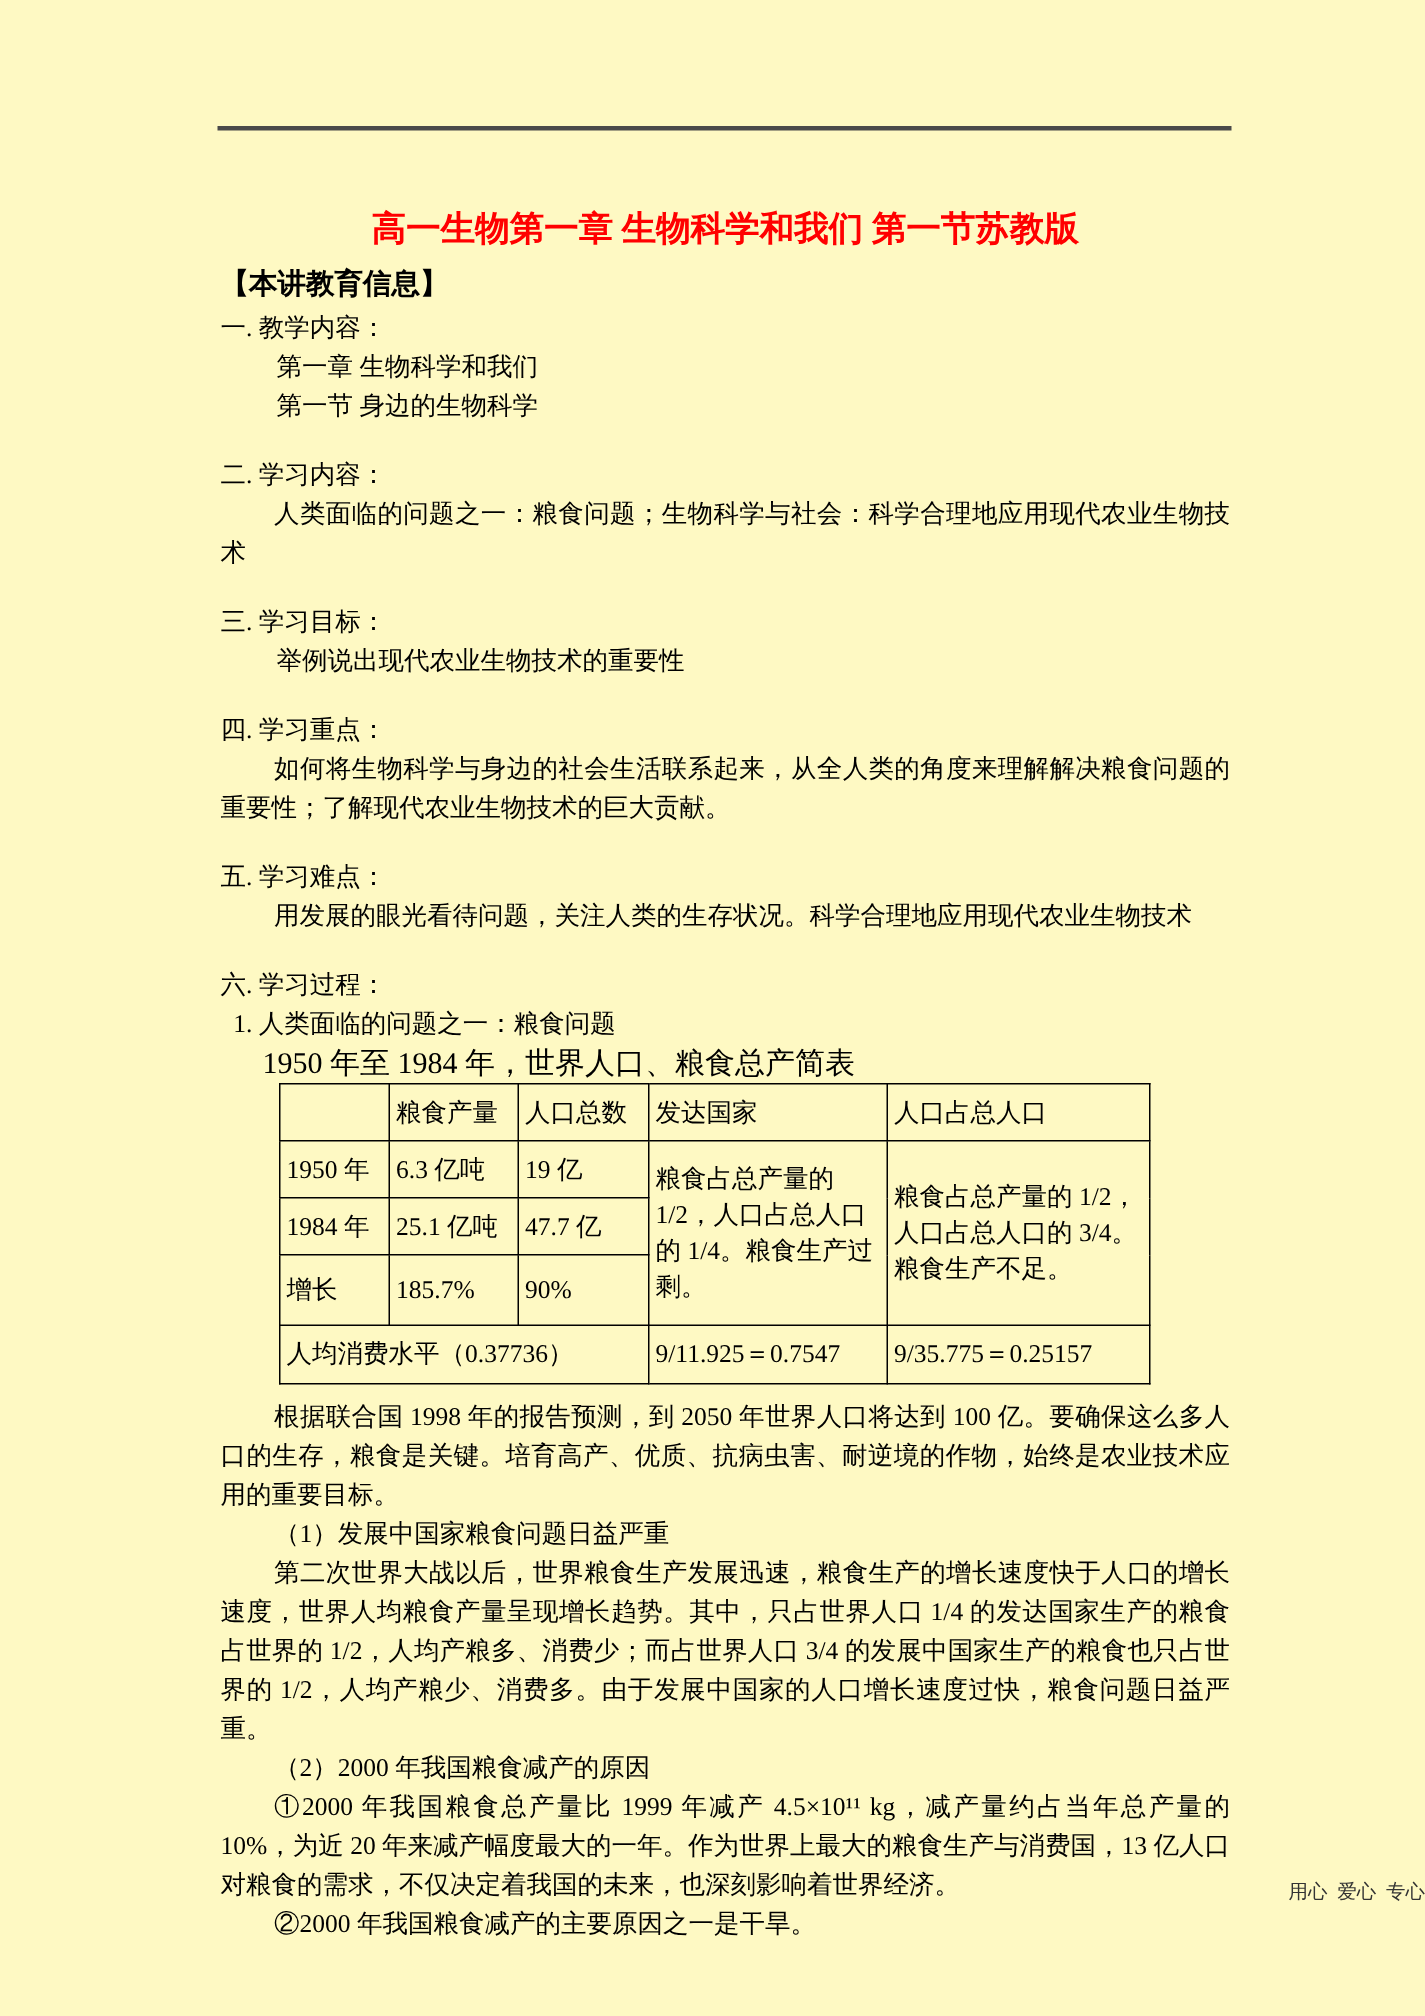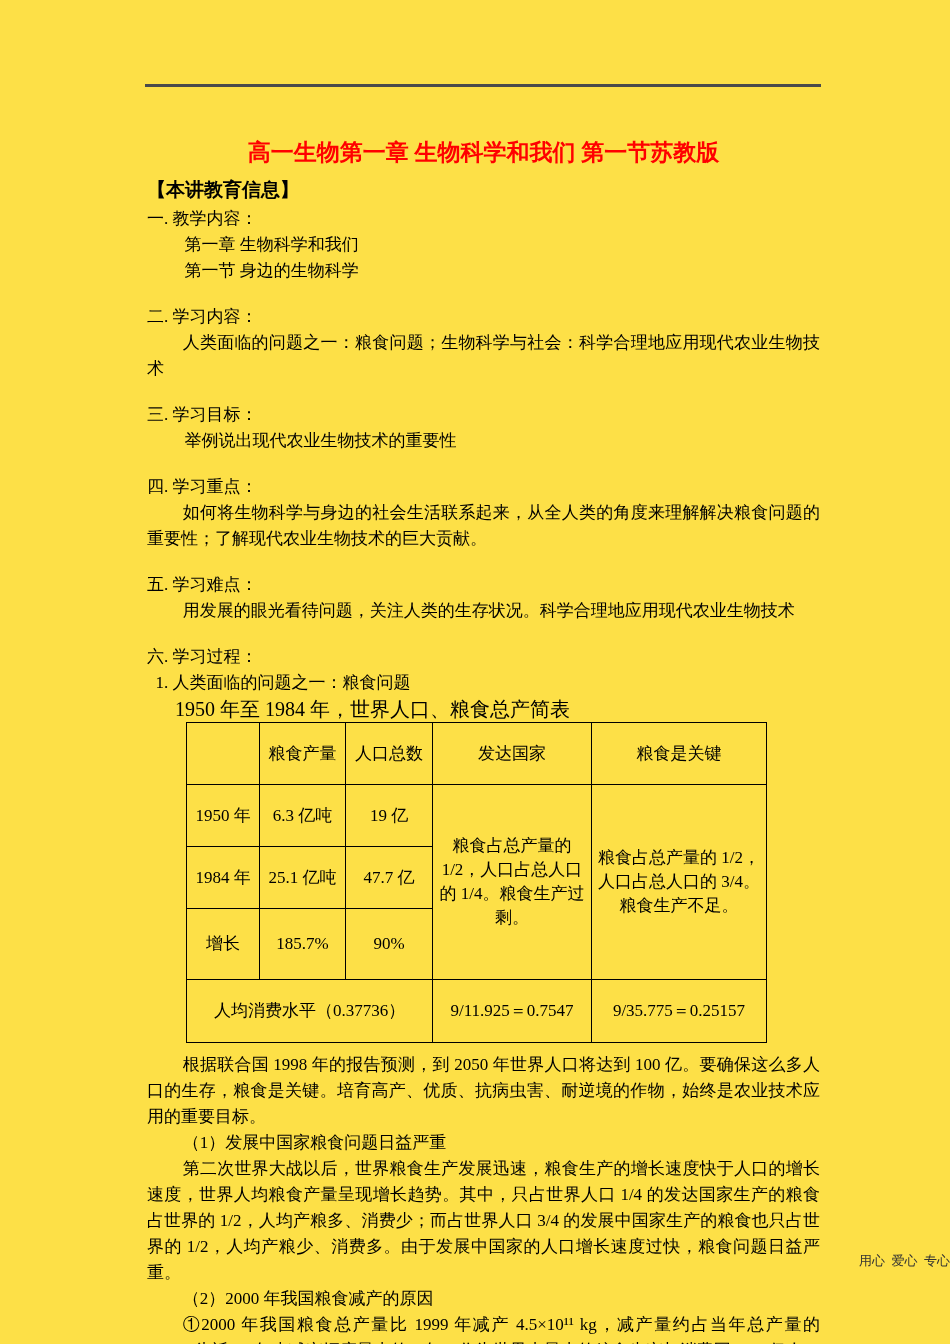--- a/index.html
+++ b/index.html
@@ -1,19 +1,19 @@
 <!DOCTYPE html>
 <html><head>
 <meta charset="utf-8">
 <style>
   html,body { margin:0; padding:0; background:#fff; }
   .page {
     position:relative;
     width:950px; height:1344px;
-    background:#fde047;
+    background:#fef9c3;
     font-family:"Liberation Serif","DejaVu Serif",serif;
     color:#000;
     overflow:hidden;
   }
   .top-rule {
     position:absolute; left:145px; top:84px;
     width:676px; height:3px; background:#4a4a4a;
   }
   .content {
     position:absolute; left:147px; top:87px; width:673px;
@@ -46,23 +46,23 @@
   .caption-line { font-size:20px; line-height:26px; padding-left:1.4em; }
   table.grain {
     border-collapse:collapse;
     margin-left:39px;
     width:580px;
     table-layout:fixed;
     font-size:17px;
   }
   table.grain td {
     border:1px solid #000;
-    text-align:center;
+    text-align:left;
     vertical-align:middle;
-    padding:17px 4px;
+    padding:5px 4px;
     line-height:24px;
   }
   tr.r-head td { height:27px; }
   tr.r-data td { height:27px; }
   tr.r-growth td { height:36px; }
   tr.r-cons td { height:28px; }
   td.note-developed { line-height:24px; padding:2px 8px; }
   td.note-developing { text-align:left; line-height:26px; padding:2px 8px; }
   .body-text { margin-top:9px; }
   .page-footer {
@@ -125,21 +125,21 @@
           <col style="width:87px">
           <col style="width:159px">
           <col style="width:175px">
       </colgroup>
       <tbody>
           <tr class="r-head">
         <td></td>
         <td>粮食产量</td>
         <td>人口总数</td>
         <td>发达国家</td>
-        <td>粮食是关键</td>
+        <td>人口占总人口</td>
       </tr>
       <tr class="r-data">
         <td>1950 年</td>
         <td>6.3 亿吨</td>
         <td>19 亿</td>
         <td class="note-developed" rowspan="3">粮食占总产量的 1/2，人口占总人口 的 1/4。粮食生产过剩。</td>
         <td class="note-developing" rowspan="3">粮食占总产量的 1/2，人口占总人口的 3/4。粮食生产不足。</td>
       </tr>
       <tr class="r-data">
         <td>1984 年</td>

